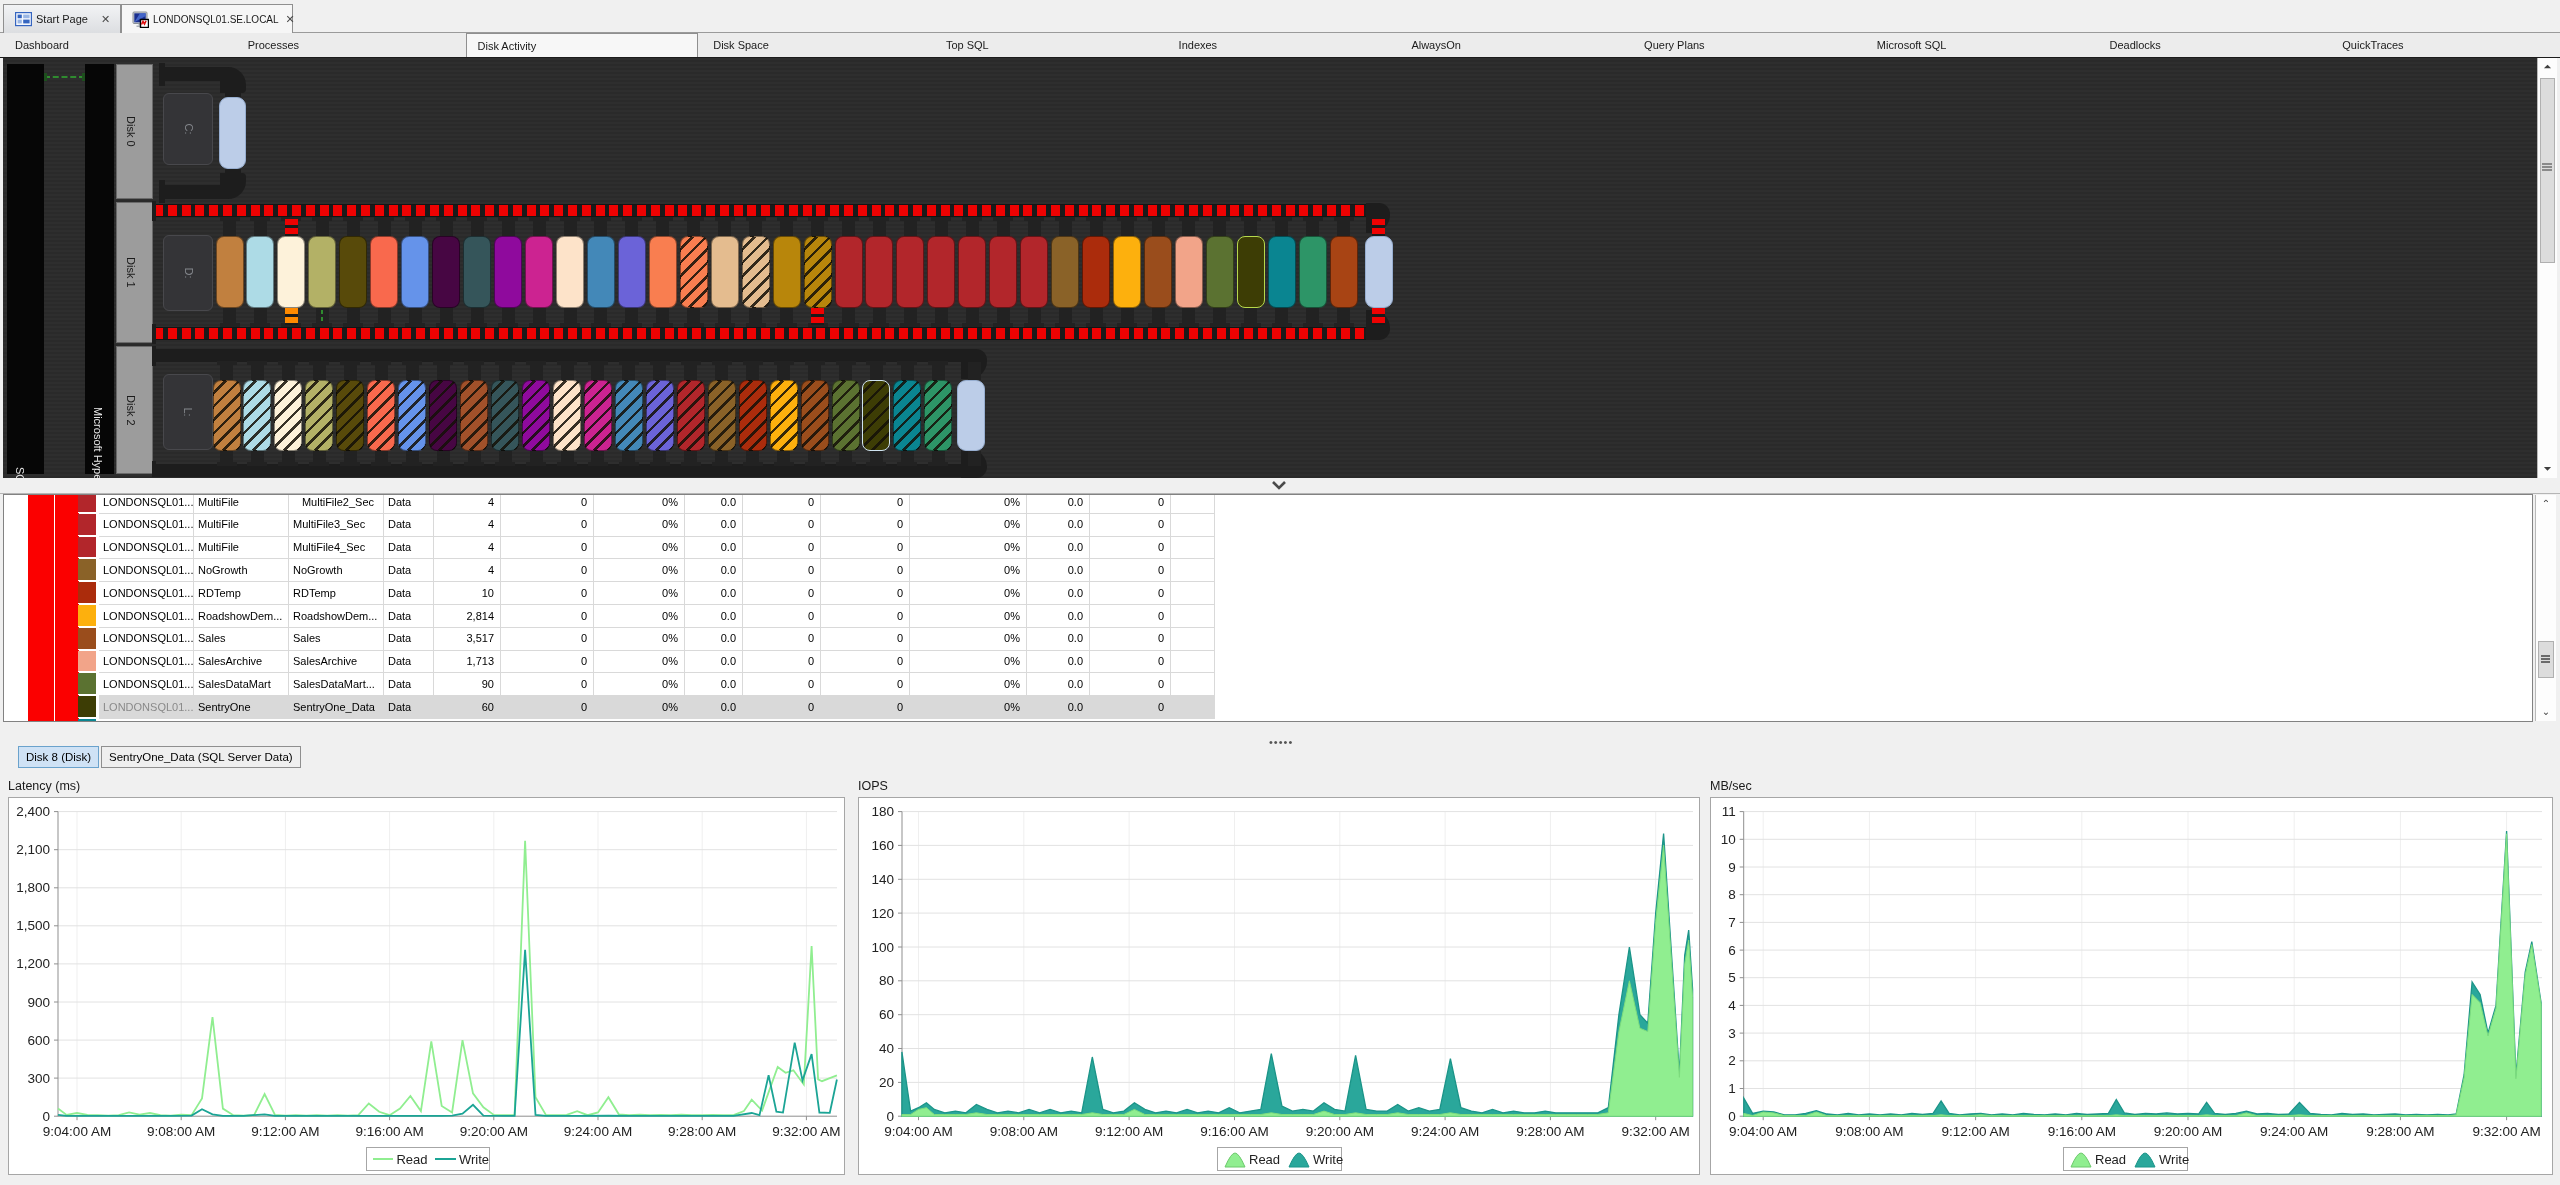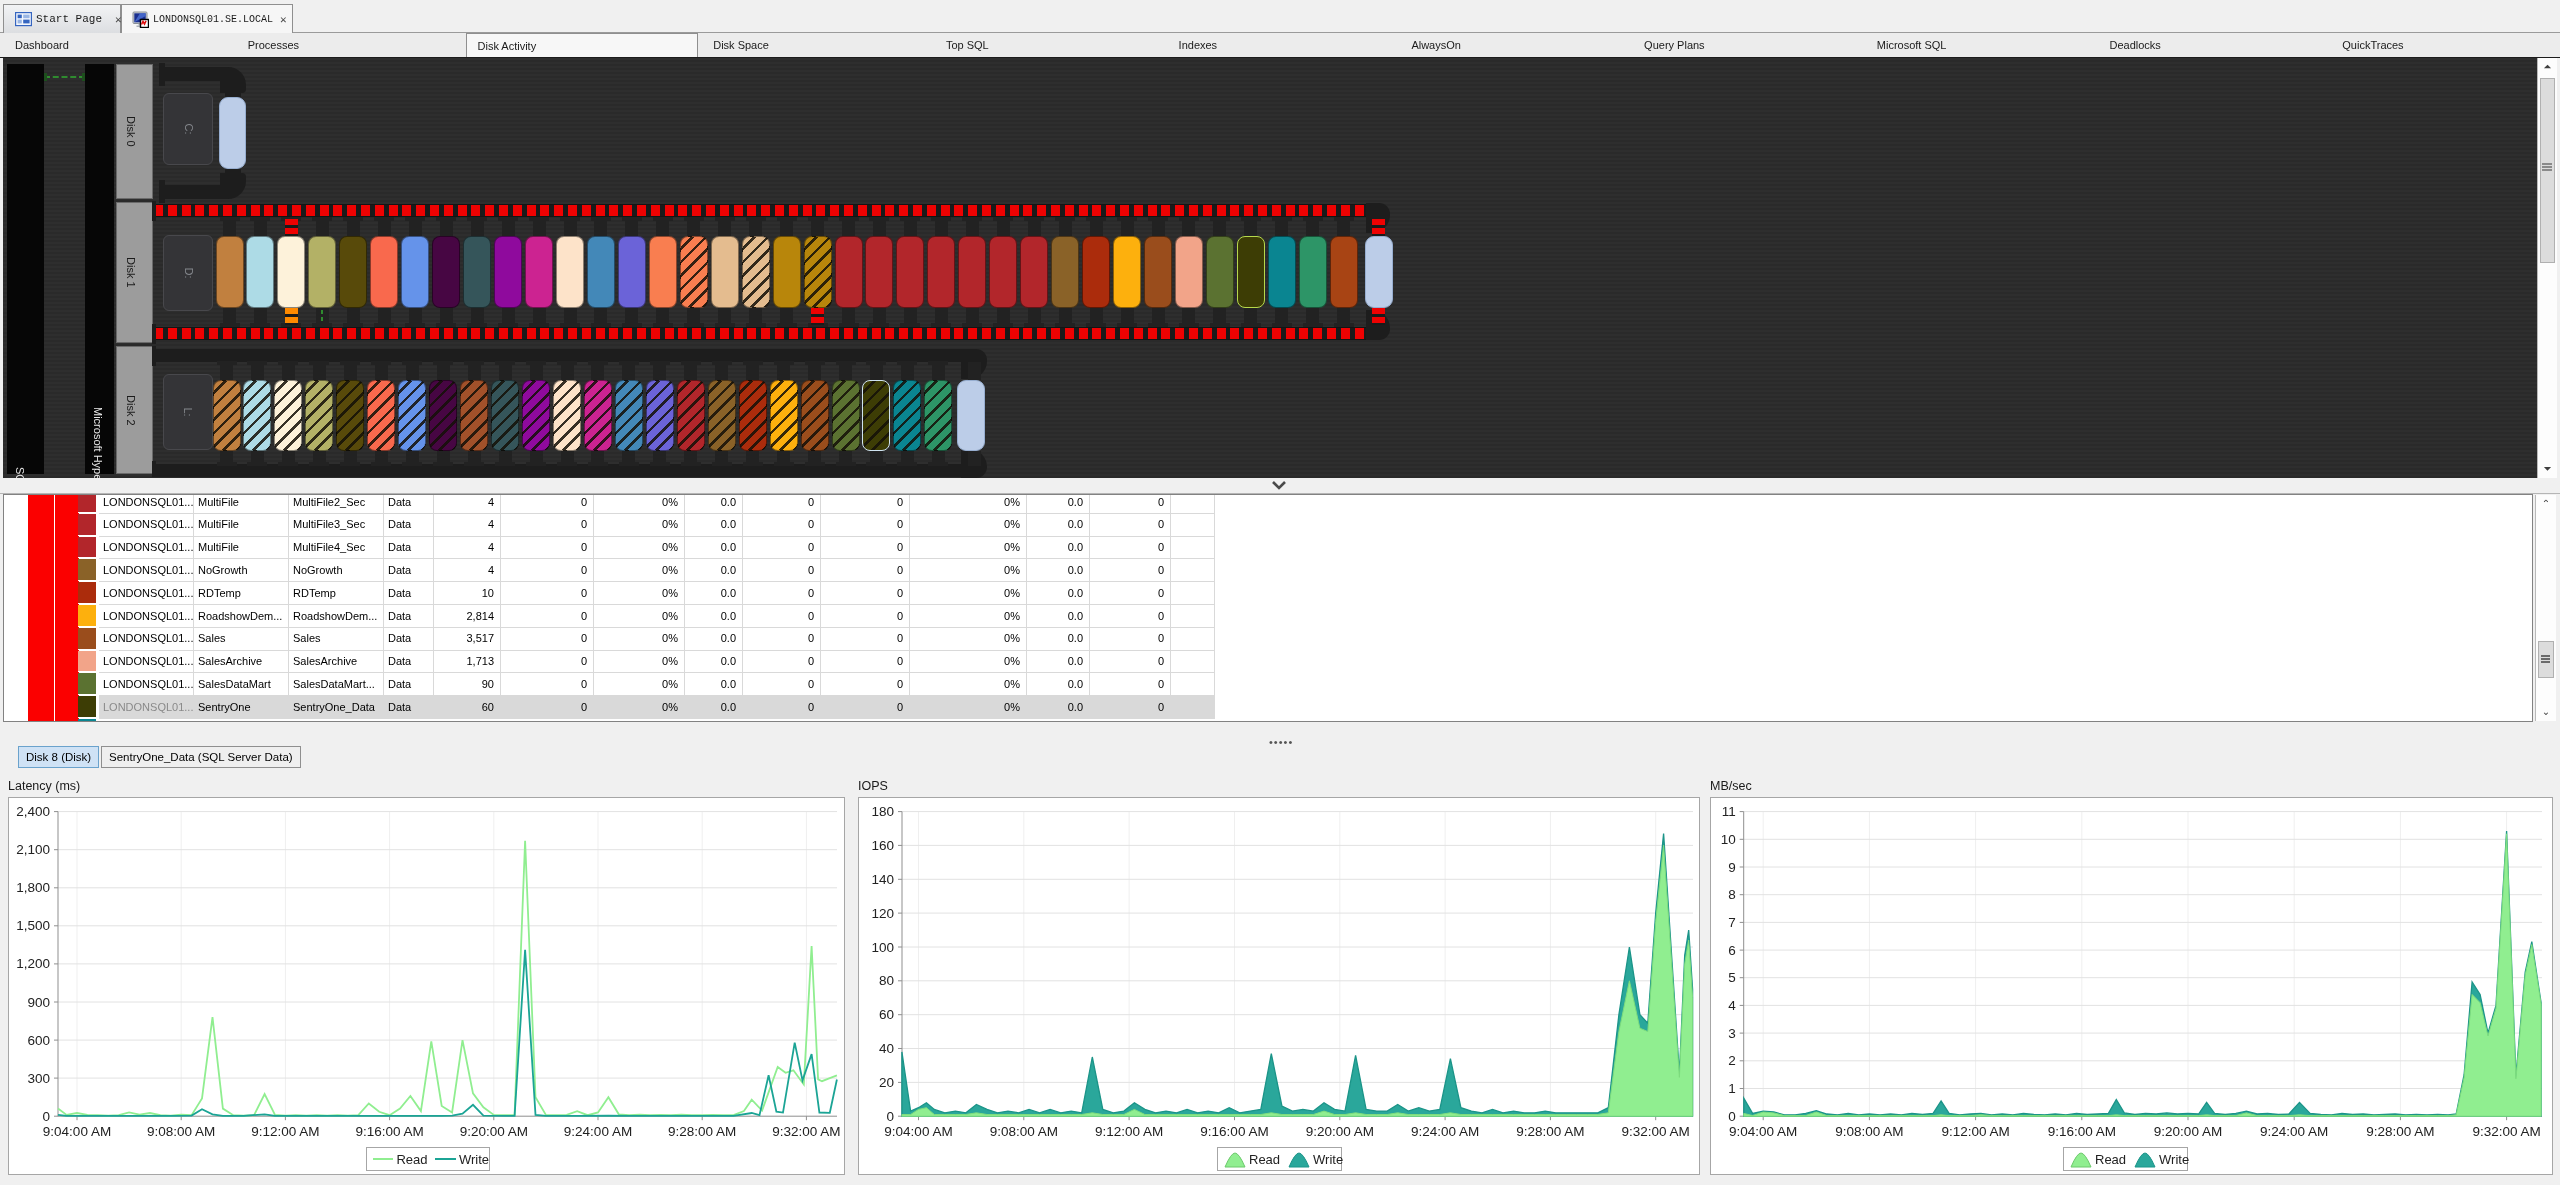--- a/index.html
+++ b/index.html
@@ -1,20 +1,20 @@
 <!DOCTYPE html>
 <html><head><meta charset="utf-8"><style>
 *{margin:0;padding:0;box-sizing:border-box}
 html,body{width:2560px;height:1185px;overflow:hidden;background:#f0f0f0;font-family:"Liberation Sans",sans-serif;}
 #root{position:absolute;left:0;top:0;width:2560px;height:1185px;background:#f0f0f0;}
 .abs{position:absolute;}
 
 .dtab{position:absolute;top:4px;height:29px;border:1px solid #8f8f8f;border-bottom:none;display:flex;align-items:center;font-size:11px;color:#1a1a1a;}
 .dtab svg{flex-shrink:0;}
-.dtab span{white-space:nowrap;flex-shrink:0;font-family:Liberation Mono, monospace;}
+.dtab span{white-space:nowrap;flex-shrink:0;}
 .dtabx{color:#4a4a4a;font-size:11px;margin-left:13px;}
 
 .ntab{position:absolute;top:33px;height:24px;font-size:11px;color:#1a1a1a;display:flex;align-items:center;padding-left:15px;}
 
 #viz{position:absolute;left:3px;top:58px;width:2534px;height:420px;background:repeating-linear-gradient(180deg,#2e2e2e 0 2px,#2a2a2a 2px 4px);overflow:hidden;}
 .blackcol{position:absolute;background:#060606;}
 .graylbl{position:absolute;left:113px;width:37px;background:#9c9c9c;border:1px solid #6a6a6a;}
 .vtext{position:absolute;transform:rotate(90deg);transform-origin:left top;white-space:nowrap;}
 .dlabel{font-size:11px;color:#1b1b1b;}
 .pipe{position:absolute;background:#1d1d1d;}
@@ -456,21 +456,21 @@
     <svg class="abs" style="left:1271px;top:481px;" width="16" height="10" viewBox="0 0 16 10">
       <path d="M2 1 L8 7 L14 1" stroke="#4a4a4a" stroke-width="2.6" fill="none"></path>
     </svg>
     <div class="abs" style="left:3px;top:494px;width:2530px;height:228px;background:#fff;border:1px solid #828282;overflow:hidden;">
       <div class="abs" style="left:24px;top:0;width:26px;height:228px;background:#fb0000;"></div>
       <div class="abs" style="left:51px;top:0;width:24px;height:228px;background:#fb0000;"></div>
       <div class="abs" style="left:74px;top:-4.0px;width:18px;height:21.8px;background:#b2262b;border-bottom:1px solid #fff;"></div>
       <div class="trow" style="top:-4.0px;height:22.8px;background:#fff;">
         <div class="cl" style="width:95px;color:#000;">LONDONSQL01...</div>
         <div class="cl" style="width:95px;">MultiFile</div>
-        <div class="cl" style="width:95px;">MultiFile2_Sec</div>
+        <div class="cl" style="width:95px;text-align:center;">MultiFile2_Sec</div>
         <div class="cl" style="width:50px;">Data</div>
         <div class="cr" style="width:67px;">4</div>
         <div class="cr" style="width:93px;">0</div>
         <div class="cr" style="width:91px;">0%</div>
         <div class="cr" style="width:58px;">0.0</div>
         <div class="cr" style="width:78px;">0</div>
         <div class="cr" style="width:89px;">0</div>
         <div class="cr" style="width:117px;">0%</div>
         <div class="cr" style="width:63px;">0.0</div>
         <div class="cr" style="width:81px;">0</div>

